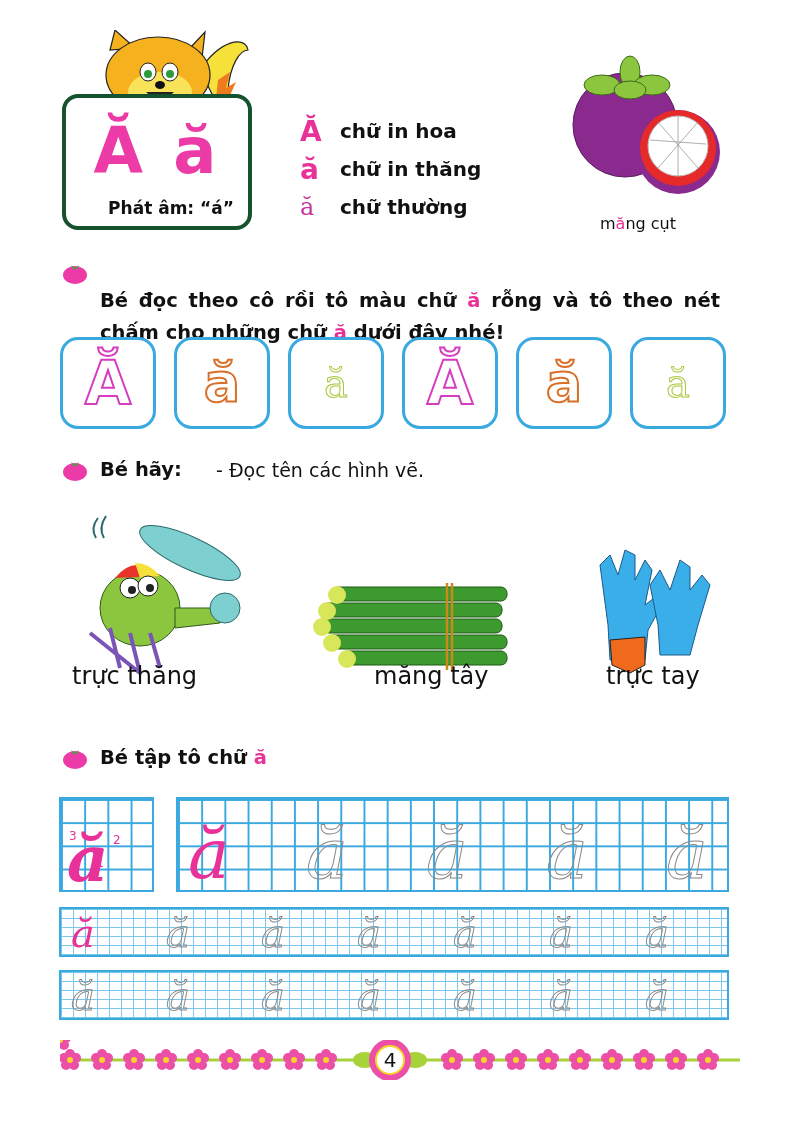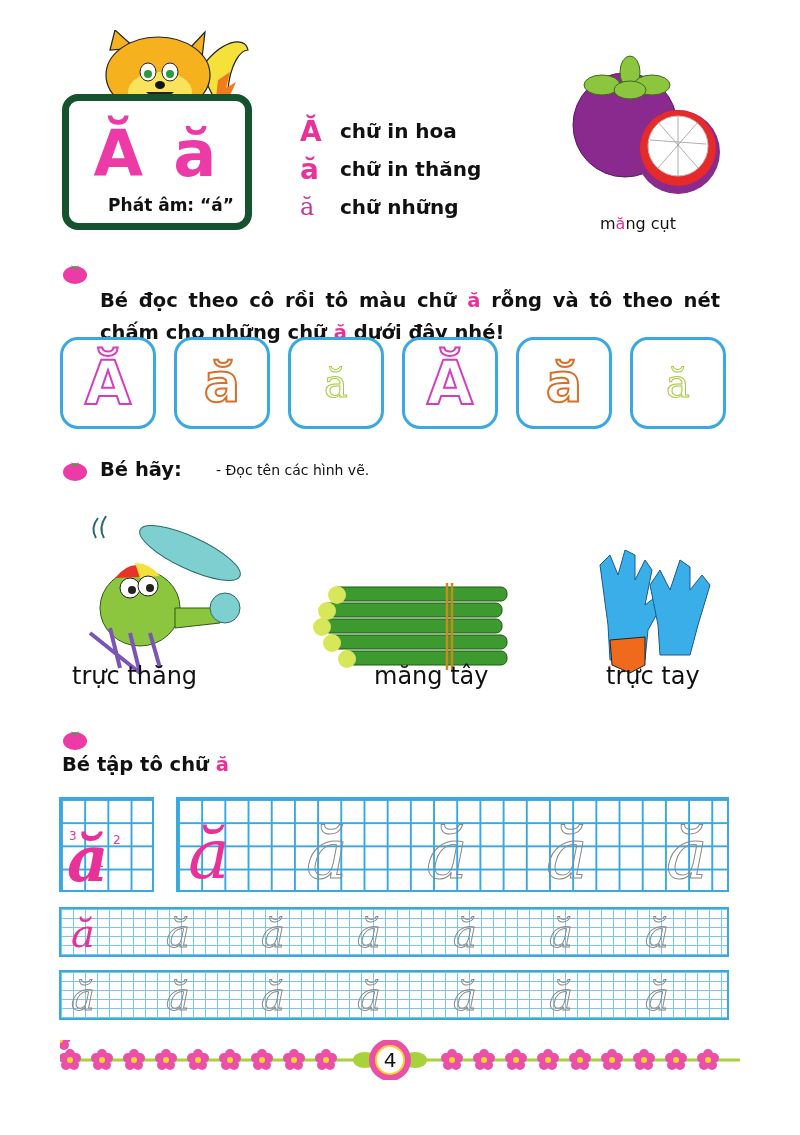--- a/index.html
+++ b/index.html
@@ -3,21 +3,21 @@
 <meta charset="utf-8">
 <style>
   html, body { margin:0; padding:0; background:#ffffff; }
   body { width:800px; height:1135px; position:relative; overflow:hidden;
          font-family:"DejaVu Sans", sans-serif; color:#111; }
   .abs { position:absolute; }
   .pink { color:#e8329a; }
 
   
   .card { position:absolute; left:62px; top:94px; width:190px; height:136px;
-          border:7px solid #14532d; border-radius:16px; background:#fff; box-sizing:border-box; }
+          border:4px solid #14532d; border-radius:16px; background:#fff; box-sizing:border-box; }
   .card-letters { position:absolute; left:0; right:0; top:18px; text-align:center;
           font-family:"DejaVu Sans", sans-serif; font-weight:bold; font-size:64px; color:#ec3ba6; letter-spacing:4px; line-height:70px; }
   .card-pron { position:absolute; left:0; right:0; bottom:8px; text-align:center;
           font-weight:bold; font-size:17px; color:#111;padding-left:28px; }
   .cat { position:absolute; left:80px; top:30px; width:170px; height:90px; }
 
   .legend { position:absolute; left:300px; top:112px; }
   .legend-row { display:flex; align-items:center; height:38px; }
   .legend-glyph { width:40px; font-size:28px; font-weight:bold; color:#e8329a; }
   .legend-glyph.script { font-family:"DejaVu Serif", serif; font-weight:normal; font-size:24px; color:#c4389a; }
@@ -35,21 +35,21 @@
   .tile { width:96px; height:92px; border:3px solid #3aa9e0; border-radius:18px; box-sizing:border-box;
           display:flex; align-items:center; justify-content:center; background:#fff; }
   .tile span { font-size:60px; font-weight:bold; line-height:1; }
   .outline-pink { color:#fff; -webkit-text-stroke:2px #d63cc0; }
   .outline-orange { color:#fff; -webkit-text-stroke:2px #d9702a; font-size:54px !important; }
   .dotted-green { font-family:"DejaVu Serif", serif; font-weight:normal !important; font-size:40px !important;
           color:transparent; -webkit-text-stroke:1px #a8c940; }
 
   .be-hay { position:absolute; left:62px; top:454px; }
   .be-hay-label { font-weight:bold; font-size:19.5px; }
-  .tasks { position:absolute; left:216px; top:454px; font-size:14px; line-height:32px; color:#111; }
+  .tasks { position:absolute; left:216px; top:454px; font-size:19px; line-height:32px; color:#111; }
 
   .pic-label { position:absolute; top:662px; font-size:24px; color:#111; }
 
   
   .grid { position:absolute; border:2px solid #3aa9e0; box-sizing:border-box;
           background-image:
             linear-gradient(#3aa9e0 1.5px, transparent 1.5px),
             linear-gradient(90deg, #3aa9e0 1.5px, transparent 1.5px);
           background-color:#fff; }
   .grid-big { background-size:23.2px 23.2px; }
@@ -90,21 +90,21 @@
   <div class="legend-row">
     <span class="legend-glyph">Ă</span>
     <span class="legend-text">chữ in hoa</span>
   </div>
   <div class="legend-row">
     <span class="legend-glyph">ă</span>
     <span class="legend-text">chữ in thăng</span>
   </div>
   <div class="legend-row">
     <span class="legend-glyph script">ă</span>
-    <span class="legend-text">chữ những</span>
+    <span class="legend-text">chữ thường</span>
   </div>
 </div>
 
 <svg class="abs" style="left:570px;top:40px;width:150px;height:160px;" viewBox="0 0 150 160">
   <circle cx="55" cy="85" r="52" fill="#8a2a8e" stroke="#5a1a5e"></circle>
   <ellipse cx="32" cy="45" rx="18" ry="10" fill="#8cc63f" stroke="#3d6b1a"></ellipse>
   <ellipse cx="60" cy="32" rx="10" ry="16" fill="#8cc63f" stroke="#3d6b1a"></ellipse>
   <ellipse cx="82" cy="45" rx="18" ry="10" fill="#8cc63f" stroke="#3d6b1a"></ellipse>
   <ellipse cx="60" cy="50" rx="16" ry="9" fill="#8cc63f" stroke="#3d6b1a"></ellipse>
   <circle cx="108" cy="112" r="42" fill="#8a2a8e"></circle>
@@ -192,21 +192,21 @@
 <svg class="abs" style="left:590px;top:545px;width:130px;height:130px;" viewBox="0 0 130 130">
   <path d="M10 20 L20 10 L28 30 L35 5 L45 10 L45 35 L55 15 L62 25 L55 60 L68 50 L72 60 L58 85 L55 115 L20 115 L18 80 Z" fill="#3aaee8" stroke="#1a5a8a"></path>
   <path d="M60 40 L70 25 L80 45 L90 15 L100 22 L100 45 L112 30 L120 40 L108 80 L100 110 L70 110 L68 80 Z" fill="#3aaee8" stroke="#1a5a8a"></path>
   <path d="M20 95 L55 92 L55 120 L40 128 L22 120 Z" fill="#f06a1e" stroke="#222"></path>
 </svg>
 
 <div class="pic-label" style="left:72px;">trực thăng</div>
 <div class="pic-label" style="left:374px;">măng tây</div>
 <div class="pic-label" style="left:606px;">trực tay</div>
 
-<div class="section" style="top:725px;flex-direction:column;">
+<div class="section" style="top:744px;">
   <svg class="bullet" style="margin-top:2px;" viewBox="0 0 26 24">
       <ellipse cx="13" cy="14" rx="12" ry="9" fill="#ec3ba6"></ellipse>
       <path d="M9 4 L13 7 L17 4 L15 8 L11 8 Z" fill="#3aa93a"></path>
     </svg>
   <span style="font-weight:bold;font-size:19.5px;line-height:28px;"><span>Bé tập tô chữ </span><span class="pink">ă</span></span>
 </div>
 
 <div class="grid grid-big" style="left:59px;top:797px;width:95px;height:95px;">
   <span class="abs" style="left:8px;top:30px;font-size:12px;color:#e8329a;">3</span>
   <span class="abs" style="left:52px;top:34px;font-size:12px;color:#e8329a;">2</span>

